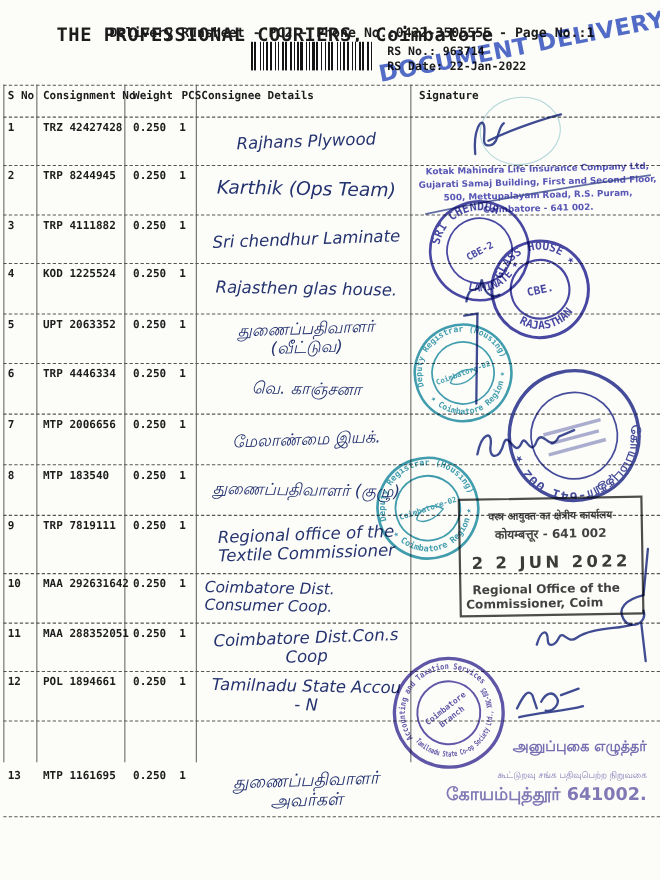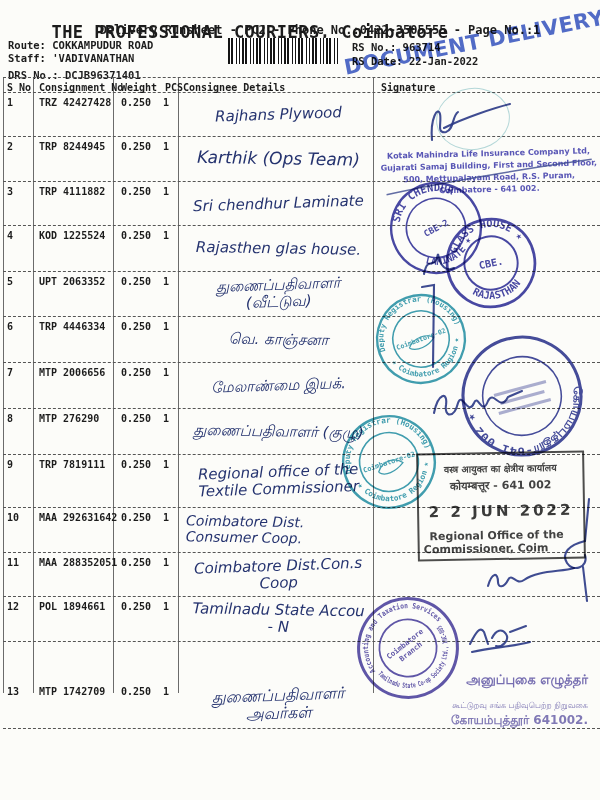--- a/index.html
+++ b/index.html
@@ -12,21 +12,21 @@
   .meta .drs{margin-top:4px;}
   .barcode{position:absolute;left:228px;top:38px;width:112px;height:26px;
     background:repeating-linear-gradient(90deg,#141414 0 2px,#fff 2px 3px,#141414 3px 5px,#fff 5px 8px,#141414 8px 9px,#fff 9px 11px,#141414 11px 12px,#fff 12px 14px);}
   .rsblock{position:absolute;left:352px;top:40px;font-size:10.5px;line-height:14px;}
   .watermark{position:absolute;left:342px;top:30px;width:270px;transform:rotate(-11deg);
     font-family:"DejaVu Sans",sans-serif;font-weight:800;font-size:21px;color:#3a57c4;
     letter-spacing:.5px;opacity:.88;mix-blend-mode:multiply;}
   
   .table{position:absolute;top:77px;left:3px;width:597px;}
   .trow{position:relative;box-sizing:border-box;border-bottom:1px dashed #555;}
-  .thead{height:16px;border-top:1px dashed #555;}
+  .thead{height:30px;border-top:1px dashed #555;}
   .hcell{position:absolute;top:4px;font-size:10px;font-weight:bold;}
   .h-sno{left:4px;} .h-con{left:36px;} .h-wt{left:118px;} .h-pcs{left:162px;} .h-cons{left:180px;} .h-sig{left:378px;}
   .cell{position:absolute;top:4px;font-size:10px;font-weight:bold;font-family:"DejaVu Sans Mono",monospace;}
   .c-sno{left:4px;} .c-con{left:36px;} .c-wt{left:118px;} .c-pcs{left:160px;}
   .c-cons{position:absolute;left:179px;width:193px;top:50%;transform:translateY(-50%) rotate(-2deg);
     text-align:center;white-space:pre-line;}
   .hw{font-family:"DejaVu Sans",sans-serif;font-style:italic;color:#25336f;font-size:15px;line-height:1.15;}
   .trow:nth-child(even) .c-cons{transform:translateY(-50%) rotate(1deg);}
   .trow:nth-child(2) .c-cons{font-size:17px;}
   .trow:nth-child(10) .c-cons{text-align:left;font-size:14px;padding-left:4px;}
@@ -48,37 +48,32 @@
   .textile{left:417px;top:452px;width:164px;height:104px;border:2px solid #3f3f3f;transform:rotate(-1deg);
     color:#333;font-family:"DejaVu Sans",sans-serif;text-align:center;opacity:.92;background:rgba(255,255,255,.0);}
   .textile .t1{font-size:9.5px;font-weight:bold;margin-top:8px;}
   .textile .t2{font-size:11px;font-weight:bold;margin-top:2px;}
   .textile .tdate{font-size:15px;font-weight:bold;letter-spacing:3px;margin-top:10px;color:#2a2a2a;}
   .textile .t3{font-size:11px;font-weight:bold;margin-top:9px;text-align:left;padding-left:10px;}
   .textile .t4{font-size:11px;font-weight:bold;text-align:left;padding-left:4px;}
   .despatch{left:388px;top:672px;width:200px;text-align:right;color:#6c63ae;font-family:"DejaVu Sans",sans-serif;opacity:.85;}
   .despatch .d1{font-size:13px;font-weight:bold;color:#5f55a8;}
   .despatch .d2,.despatch .d3{font-size:8px;margin-top:12px;}
-  .despatch .d4{font-size:12px;font-weight:bold;margin-top:2px;}
+  .despatch .d4{font-size:16px;font-weight:bold;margin-top:2px;}
   .sig{position:absolute;mix-blend-mode:multiply;}
   .sig path{fill:none;stroke:#2b3a8a;stroke-width:2.1;stroke-linecap:round;opacity:.9;}
 </style>
 </head>
 <body>
 
 <div class="page">
 
   <div class="title mono">THE PROFESSIONAL COURIERS, Coimbatore</div>
   <div class="subtitle mono">Delivery Runsheet - PC2 - Phone No.:0422-3505555 - Page No.:1</div>
 
-  <div class="meta mono">
-    <div><span>Route:</span> <span>COKKAMPUDUR ROAD</span></div>
-    <div><span>Staff:</span> <span>'VADIVANATHAN</span></div>
-    <div class="drs"><span>DRS No.:</span> <span>DCJB96371401</span></div>
-  </div>
 
   <div class="barcode"></div>
 
   <div class="rsblock mono">
     <div><span>RS No.:</span> <span>963714</span></div>
     <div><span>RS Date:</span> <span>22-Jan-2022</span></div>
   </div>
 
   <div class="watermark">DOCUMENT DELIVERY</div>
 
@@ -149,21 +144,21 @@
   <div class="trow" style="height: 46px;">
     <span class="cell c-sno">7</span>
     <span class="cell c-con">MTP 2006656</span>
     <span class="cell c-wt">0.250</span>
     <span class="cell c-pcs">1</span>
     <span class="c-cons hw">மேலாண்மை இயக்.</span>
   </div>
 
   <div class="trow" style="height: 46px;">
     <span class="cell c-sno">8</span>
-    <span class="cell c-con">MTP 276290</span>
+    <span class="cell c-con">MTP 183540</span>
     <span class="cell c-wt">0.250</span>
     <span class="cell c-pcs">1</span>
     <span class="c-cons hw">துணைப்பதிவாளர் (குழு)</span>
   </div>
 
   <div class="trow" style="height: 53px;">
     <span class="cell c-sno">9</span>
     <span class="cell c-con">TRP 7819111</span>
     <span class="cell c-wt">0.250</span>
     <span class="cell c-pcs">1</span>
@@ -193,21 +188,21 @@
     <span class="cell c-sno">12</span>
     <span class="cell c-con">POL 1894661</span>
     <span class="cell c-wt">0.250</span>
     <span class="cell c-pcs">1</span>
     <span class="c-cons hw">Tamilnadu State Accou
 - N</span>
   </div>
 
   <div class="trow" style="height: 47px; margin-top: 40px;">
     <span class="cell c-sno">13</span>
-    <span class="cell c-con">MTP 1742709</span>
+    <span class="cell c-con">MTP 1161695</span>
     <span class="cell c-wt">0.250</span>
     <span class="cell c-pcs">1</span>
     <span class="c-cons hw">துணைப்பதிவாளர் அவர்கள்</span>
   </div>
 </div>
   </div>
 
   <div class="faintcircle stamp"></div>
 
   <svg class="sig" style="left:424px;top:98px" width="90" height="50" viewBox="0 0 90 50">

